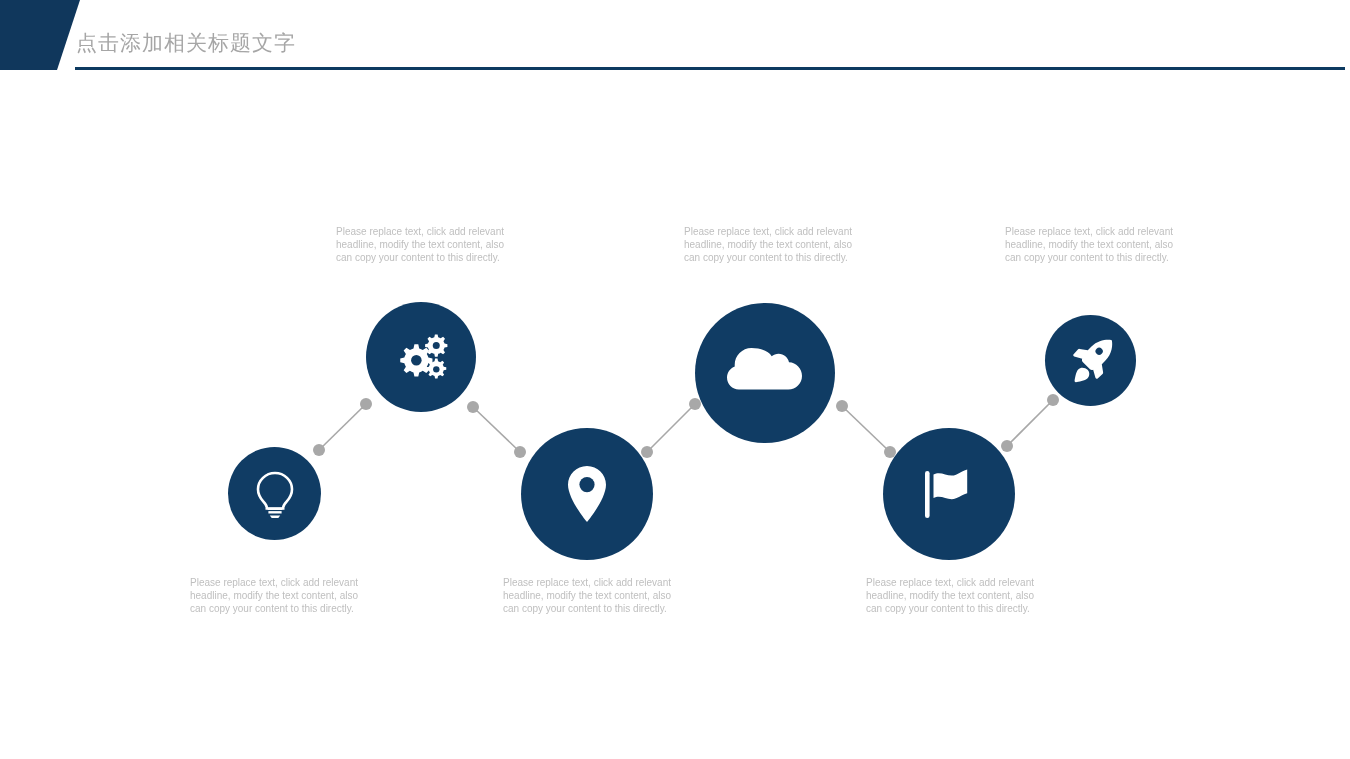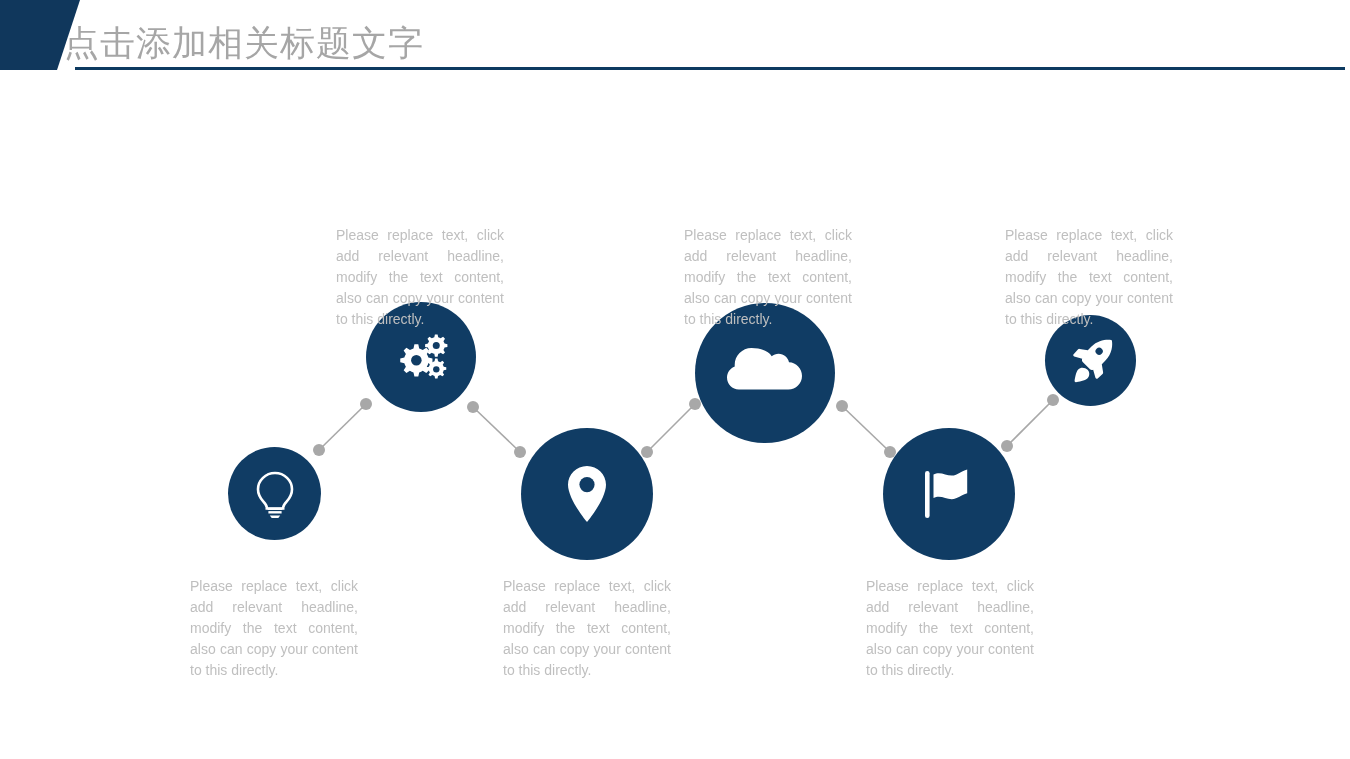--- a/index.html
+++ b/index.html
@@ -7,22 +7,22 @@
     width:1350px; height:759px;
     background:#ffffff;
     font-family:"Liberation Sans", sans-serif;
     overflow:hidden;
   }
   #slide { position:relative; width:1350px; height:759px; background:#fff; }
 
   
   .hdr-shape { position:absolute; left:0; top:0; width:125px; height:70px; }
   .hdr-title {
-    position:absolute; left:64px; top:26px;
-    font-size:35px; color:#a6a6a6; letter-spacing:1px;
+    position:absolute; left:76px; top:26px;
+    font-size:21px; color:#a6a6a6; letter-spacing:1px;
     white-space:nowrap; line-height:34px;
   }
   .hdr-rule {
     position:absolute; left:75px; top:67px; width:1270px; height:3px;
     background:#0d3a60;
   }
 
   
   .conn { position:absolute; left:0; top:0; width:1350px; height:759px; pointer-events:none; }
 
@@ -30,22 +30,22 @@
   .node {
     position:absolute; border-radius:50%;
     background:#103c64;
     display:flex; align-items:center; justify-content:center;
   }
   .node svg { display:block; }
 
   
   .txt {
     position:absolute;
-    font-size:14px;
-    line-height:21px;
+    font-size:10px;
+    line-height:13px;
     color:#bfbfbf;
     text-align:justify;
     text-align-last:left;
     width:168px;
   }
 </style>
 </head>
 <body>
 
 <div id="slide">

